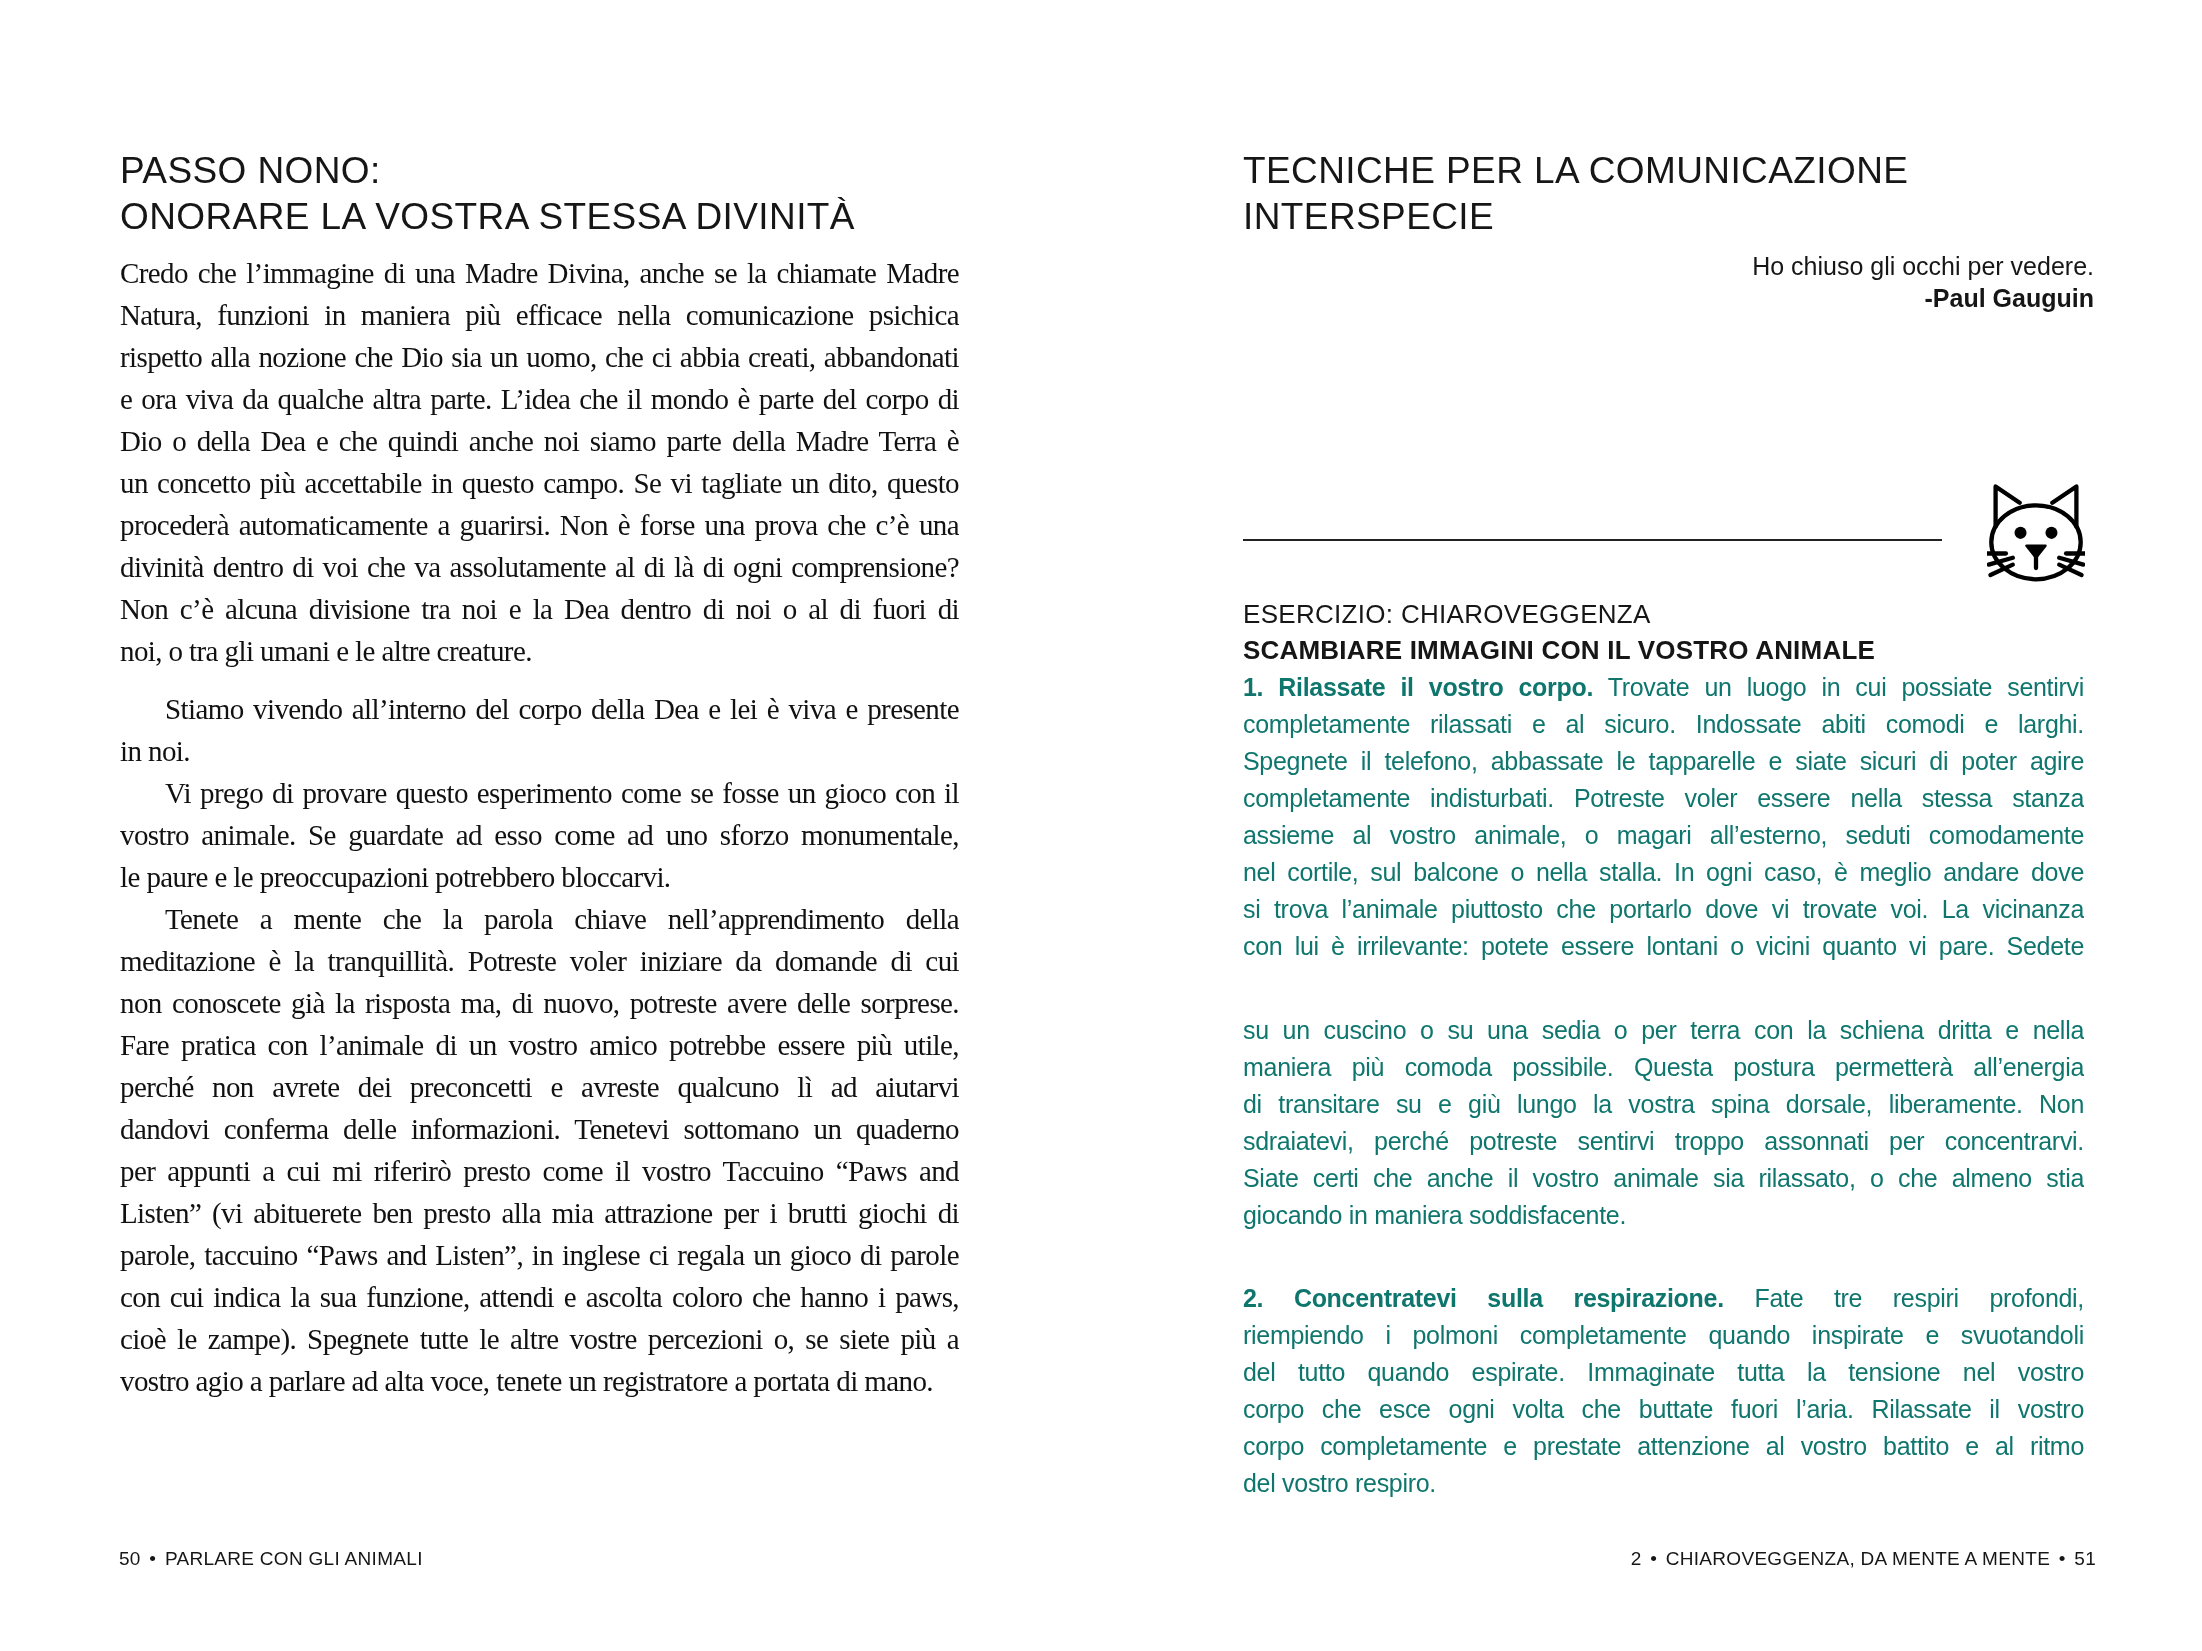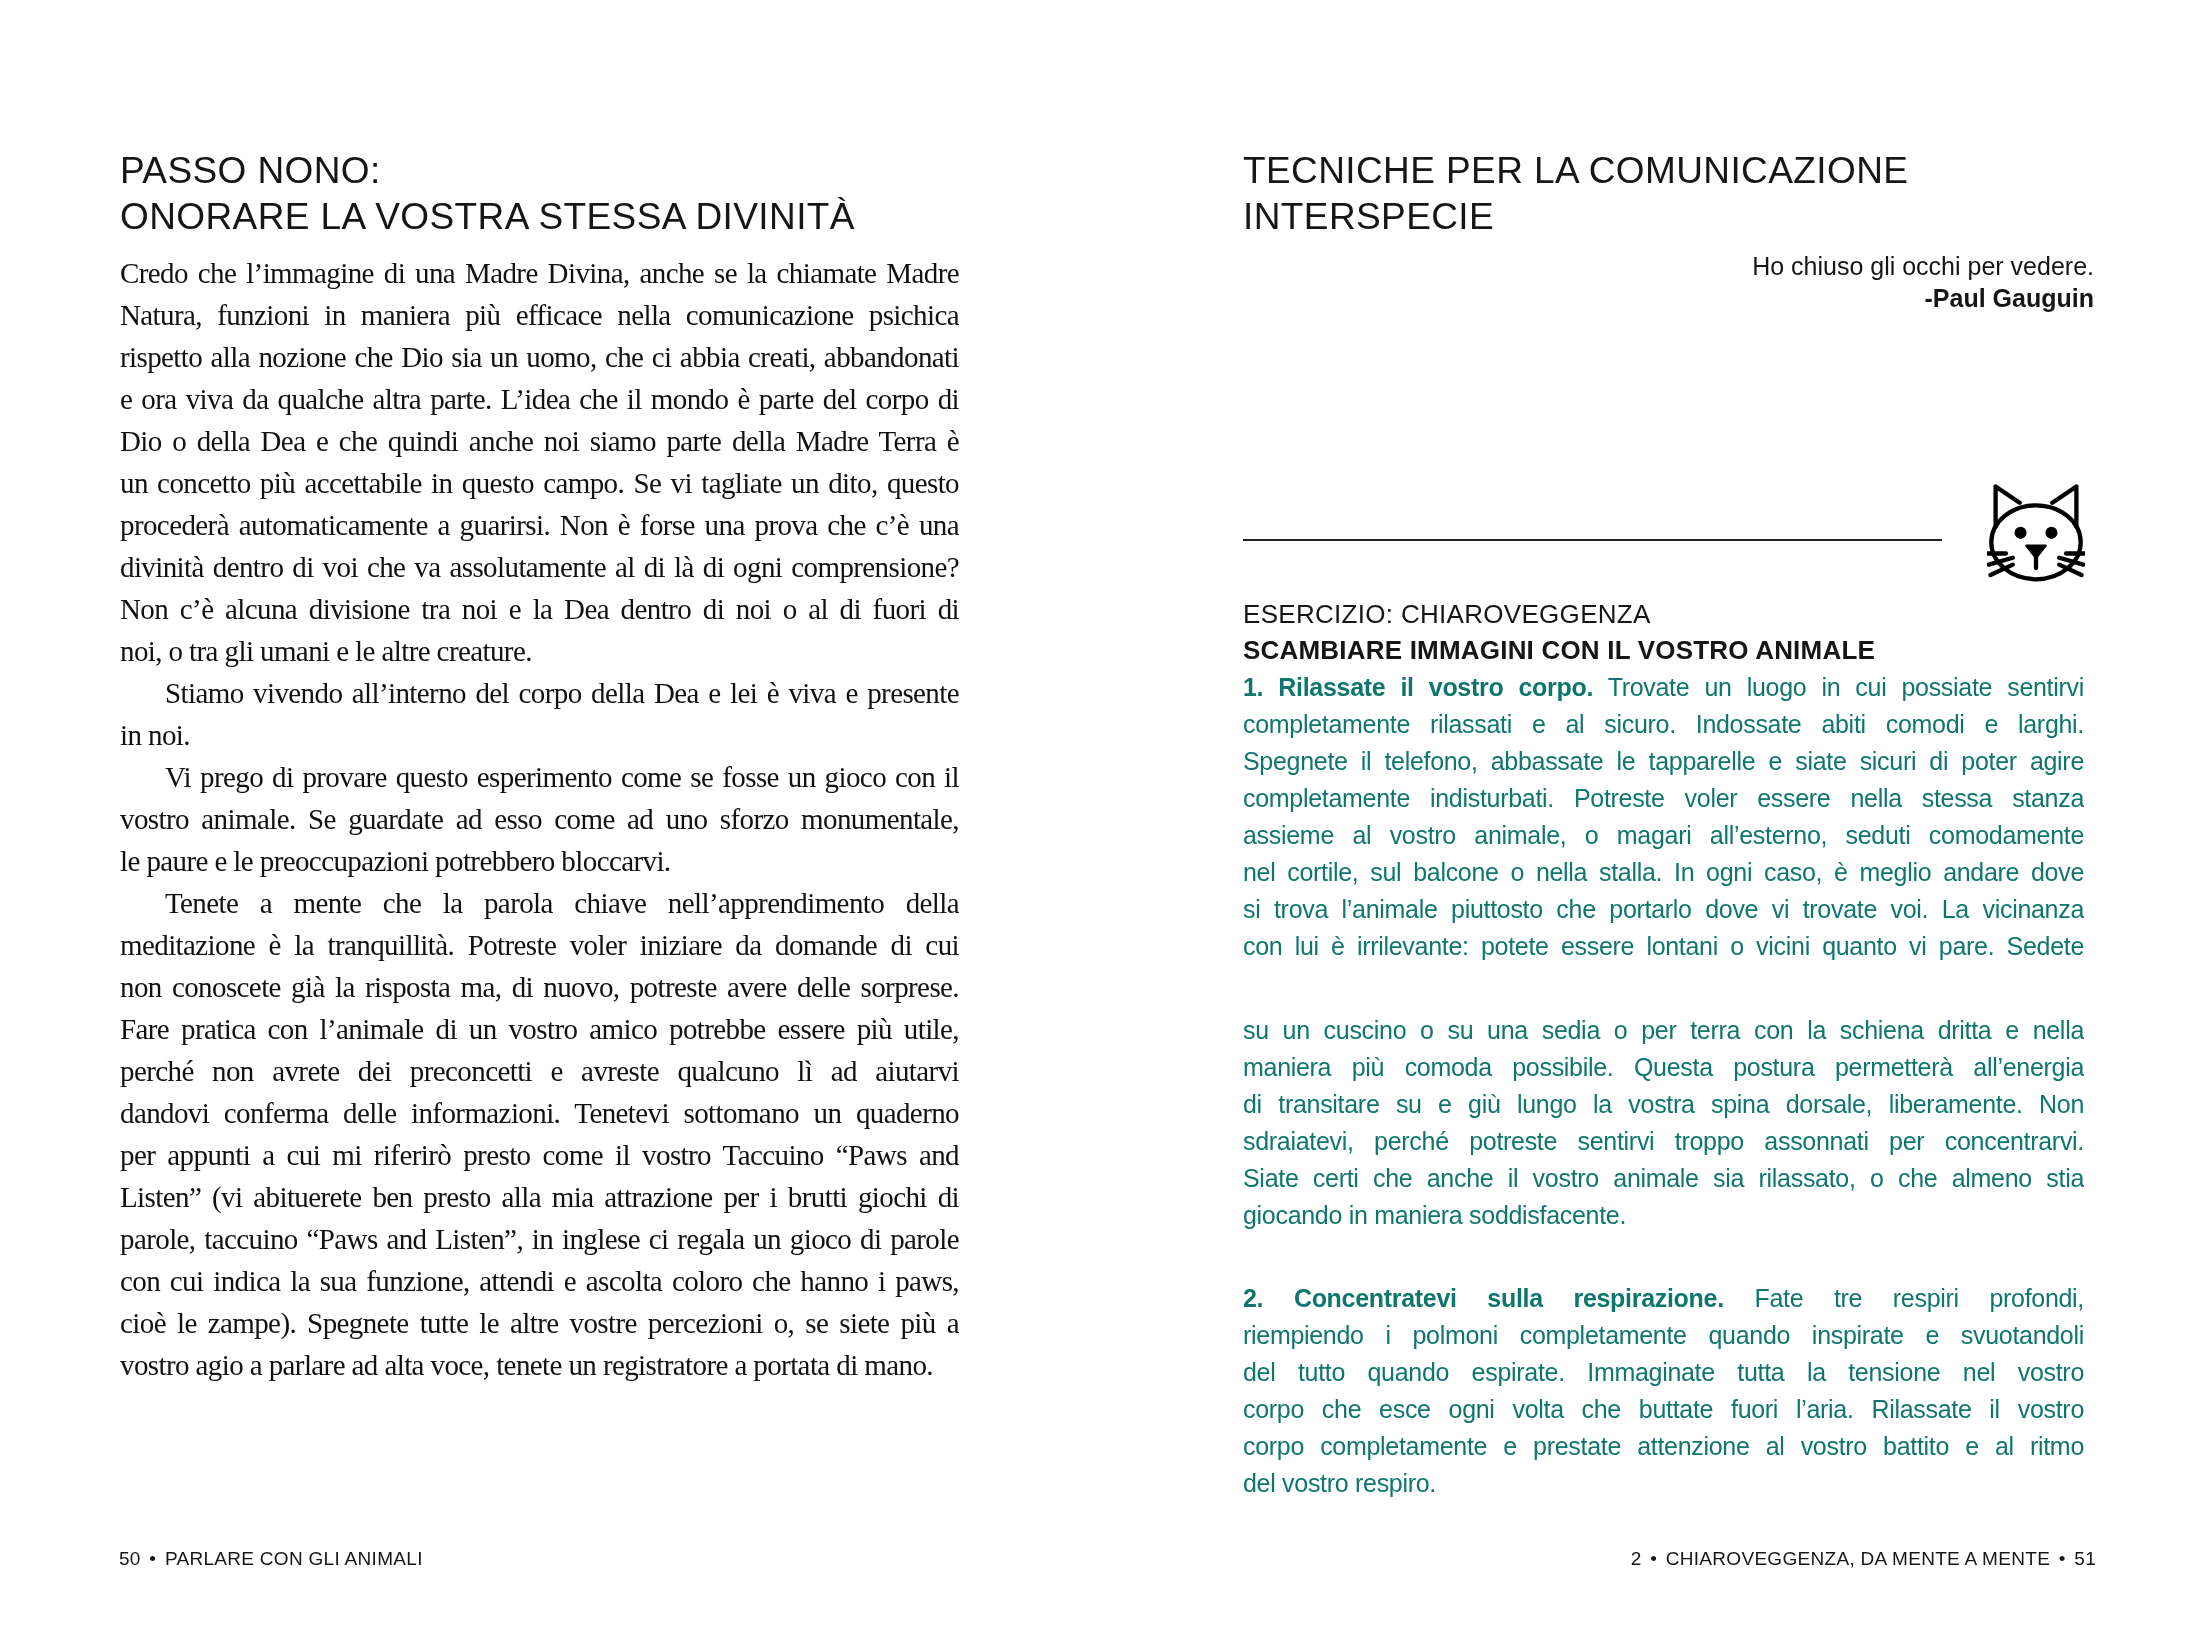--- a/index.html
+++ b/index.html
@@ -61,21 +61,21 @@
       <span class="lline" style="white-space: normal; text-align: justify; text-align-last: justify; overflow: hidden;">Credo che l’immagine di una Madre Divina, anche se la chiamate Madre</span>
       <span class="lline" style="white-space: normal; text-align: justify; text-align-last: justify; overflow: hidden;">Natura, funzioni in maniera più efficace nella comunicazione psichica</span>
       <span class="lline" style="white-space: normal; text-align: justify; text-align-last: justify; overflow: hidden;">rispetto alla nozione che Dio sia un uomo, che ci abbia creati, abbandonati</span>
       <span class="lline" style="white-space: normal; text-align: justify; text-align-last: justify; overflow: hidden;">e ora viva da qualche altra parte. L’idea che il mondo è parte del corpo di</span>
       <span class="lline" style="white-space: normal; text-align: justify; text-align-last: justify; overflow: hidden;">Dio o della Dea e che quindi anche noi siamo parte della Madre Terra è</span>
       <span class="lline" style="white-space: normal; text-align: justify; text-align-last: justify; overflow: hidden;">un concetto più accettabile in questo campo. Se vi tagliate un dito, questo</span>
       <span class="lline" style="white-space: normal; text-align: justify; text-align-last: justify; overflow: hidden;">procederà automaticamente a guarirsi. Non è forse una prova che c’è una</span>
       <span class="lline" style="white-space: normal; text-align: justify; text-align-last: justify; overflow: hidden;">divinità dentro di voi che va assolutamente al di là di ogni comprensione?</span>
       <span class="lline" style="white-space: normal; text-align: justify; text-align-last: justify; overflow: hidden;">Non c’è alcuna divisione tra noi e la Dea dentro di noi o al di fuori di</span>
       <span class="lline last">noi, o tra gli umani e le altre creature.</span>
-      <span class="lline indent" style="white-space: normal; text-align: justify; text-align-last: justify; overflow: hidden;">Stiamo vivendo all’interno del corpo della Dea e lei è viva e presente</span>
+      <span class="lline indent" style="white-space: normal; text-align: justify; text-align-last: justify; overflow: hidden; margin-top: 16px;">Stiamo vivendo all’interno del corpo della Dea e lei è viva e presente</span>
       <span class="lline last">in noi.</span>
       <span class="lline indent" style="white-space: normal; text-align: justify; text-align-last: justify; overflow: hidden;">Vi prego di provare questo esperimento come se fosse un gioco con il</span>
       <span class="lline" style="white-space: normal; text-align: justify; text-align-last: justify; overflow: hidden;">vostro animale. Se guardate ad esso come ad uno sforzo monumentale, allora</span>
       <span class="lline last">le paure e le preoccupazioni potrebbero bloccarvi.</span>
       <span class="lline indent" style="white-space: normal; text-align: justify; text-align-last: justify; overflow: hidden;">Tenete a mente che la parola chiave nell’apprendimento della</span>
       <span class="lline" style="white-space: normal; text-align: justify; text-align-last: justify; overflow: hidden;">meditazione è la tranquillità. Potreste voler iniziare da domande di cui</span>
       <span class="lline" style="white-space: normal; text-align: justify; text-align-last: justify; overflow: hidden;">non conoscete già la risposta ma, di nuovo, potreste avere delle sorprese.</span>
       <span class="lline" style="white-space: normal; text-align: justify; text-align-last: justify; overflow: hidden;">Fare pratica con l’animale di un vostro amico potrebbe essere più utile,</span>
       <span class="lline" style="white-space: normal; text-align: justify; text-align-last: justify; overflow: hidden;">perché non avrete dei preconcetti e avreste qualcuno lì ad aiutarvi</span>
       <span class="lline" style="white-space: normal; text-align: justify; text-align-last: justify; overflow: hidden;">dandovi conferma delle informazioni. Tenetevi sottomano un quaderno</span>

